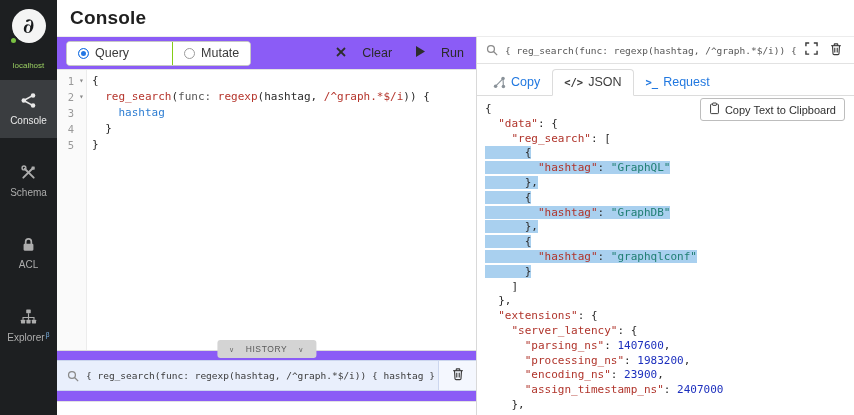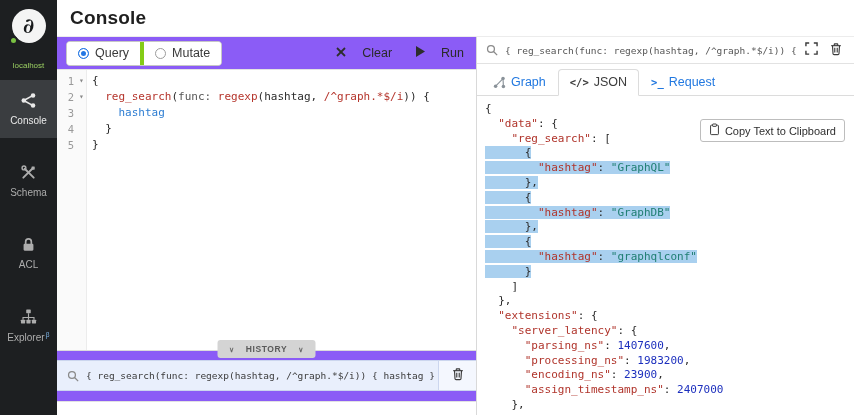--- a/index.html
+++ b/index.html
@@ -26,38 +26,38 @@
   .main { flex:1; display:flex; flex-direction:column; min-width:0; }
   header { flex:0 0 37px; display:flex; align-items:center; padding-left:13px; background:#fff; border-bottom:1px solid #ececec; }
   h1 { font-size:19px; font-weight:700; color:#1f1f1f; letter-spacing:.2px; }
   .panes { flex:1; display:flex; min-height:0; }
   
   .left-pane { width:420px; flex:0 0 420px; border-right:1px solid #d9d9d9; display:flex; flex-direction:column; min-height:0; background:#8b5cf6; }
   .toolbar { flex:0 0 33px; display:flex; align-items:center; padding-left:9px; border-bottom:1px solid #e3e3e3; }
   .mode-group { display:flex; align-items:stretch; border:1px solid #c6c6c6; border-radius:4px; overflow:hidden; height:25px; background:#fff; }
   .mode-btn { display:flex; align-items:center; gap:6px; padding:0 11px; border:none; background:#fff;
               font-size:12.5px; color:#3a3a3a; font-family:inherit; cursor:pointer; }
-  .mode-btn + .mode-btn { border-left:4px solid #84cc16; }
+  .mode-btn + .mode-btn { border-left:1px solid #84cc16;margin-left:32px; }
   .radio { width:11px; height:11px; border-radius:50%; border:1px solid #9c9c9c; background:#fff; }
   .radio.on { border-color:#2377e4; background:#2377e4; box-shadow:inset 0 0 0 2px #fff; }
   .toolbar-right { margin-left:auto; display:flex; align-items:center; align-self:stretch; }
   .flat-btn { display:flex; align-items:center; gap:16px; background:none; border:none; padding:0 12px;
               font-size:12.5px; color:#2a2a2a; font-family:inherit; cursor:pointer; }
   .editor { flex:1; display:flex; font-family:"DejaVu Sans Mono", monospace; font-size:11px; line-height:16px; overflow:hidden; background:#fff; }
   .gutter { flex:0 0 30px; display:flex; flex-direction:column; padding-top:3px; background:#fafafa;
             border-right:1px solid #ececec; color:#9a9a9a; }
   .gutter-line { display:flex; height:16px; }
   .lnum { flex:1; text-align:right; padding-right:3px; font-size:10.5px; }
   .fold { width:9px; font-size:8px; color:#888; line-height:16px; text-align:center; }
   .code { flex:1; padding:3px 0 0 5px; overflow:hidden; }
   .code-line { height:16px; white-space:pre; }
   .history-divider { position:relative; border-top:1px solid #dcdcdc; }
   .history-pill { position:absolute; top:-11px; left:50%; transform:translateX(-50%); z-index:2;
                   background:#d4d4d4; border:none; border-radius:3px; padding:4px 12px;
-                  font-size:8.5px; font-weight:bold; letter-spacing:.6px; color:#5a5a5a;
+                  font-size:8.5px; font-weight:normal; letter-spacing:.6px; color:#5a5a5a;
                   display:flex; align-items:flex-end; gap:11px; cursor:pointer; font-family:inherit; }
   .chev { font-size:7px; color:#6a6a6a; }
   #history-list { margin-top:9px; }
   .history-entry { height:31px; display:flex; align-items:center; background:#fff; border-bottom:1px solid #e4e4e4; }
   .history-entry.active { background:#e9effc; border-top:1px solid #ccd6ee; border-bottom:1px solid #ccd6ee; }
   .he-icon { margin:0 7px 0 10px; display:flex; }
   .he-text { flex:1; font-family:"DejaVu Sans Mono", monospace; font-size:9.5px; color:#3a3a3a;
              white-space:nowrap; overflow:hidden; }
   .he-del { width:38px; align-self:stretch; border:none; border-left:1px solid #ccd6ee; background:#f4f7fe;
             display:flex; align-items:center; justify-content:center; cursor:pointer; }
@@ -70,21 +70,21 @@
              white-space:nowrap; overflow:hidden; }
   .icon-btn { background:none; border:none; display:flex; align-items:center; padding:2px; cursor:pointer; }
   .tabs { flex:0 0 30px; display:flex; align-items:flex-end; padding:5px 0 0 4px; border-bottom:1px solid #dcdcdc; background:#fff; }
   .tab { display:flex; align-items:center; gap:5px; padding:5px 11px 6px; font-size:12.5px; font-family:inherit;
          color:#2178e0; background:transparent; border:1px solid transparent; border-radius:4px 4px 0 0;
          margin-bottom:-1px; cursor:pointer; }
   .tab.active { color:#3c3c3c; background:#fff; border-color:#dcdcdc; border-bottom-color:#fff; }
   .tab-glyph { font-family:"DejaVu Sans Mono", monospace; font-size:10.5px; font-weight:bold; }
   .tab-icon { display:flex; }
   .result-frame { flex:1; position:relative; overflow:hidden; background:#fff; }
-  .copy-btn { position:absolute; top:23px; right:9px; display:flex; align-items:center; gap:5px;
+  .copy-btn { position:absolute; top:2px; right:9px; display:flex; align-items:center; gap:5px;
               background:#fff; border:1px solid #bdbdbd; border-radius:3px; padding:3px 8px;
               font-size:11px; color:#2f2f2f; cursor:pointer; font-family:inherit; }
   #json-view { padding:6px 0 0 8px; font-family:"DejaVu Sans Mono", monospace; font-size:11px; }
   .json-line { height:14.8px; line-height:14.8px; white-space:pre; }
   .hl { background:#a9d0ef; }
   
   .tok-p { color:#2b2b2b; }
   .tok-k { color:#b0342b; }
   .tok-s { color:#1f7e72; }
   .tok-n { color:#1c2fbd; }
@@ -289,21 +289,21 @@
                     <circle cx="2.8" cy="11" r="1.9"></circle>
                     <circle cx="10.8" cy="2.8" r="1.9"></circle>
                     <circle cx="11.2" cy="11.2" r="1.9"></circle>
                   </g>
                   <g stroke="#8a9299" stroke-width="1.2">
                     <line x1="2.8" y1="11" x2="10.8" y2="2.8"></line>
                     <line x1="10.8" y1="2.8" x2="11.2" y2="11.2"></line>
                   </g>
                 </svg>
               </span>
-              <span>Graph</span>
+              <span>Copy</span>
             </button>
             <button class="tab active">
               <span class="tab-glyph">&lt;/&gt;</span>
               <span>JSON</span>
             </button>
             <button class="tab">
               <span class="tab-glyph">&gt;_</span>
               <span>Request</span>
             </button>
           </div>

